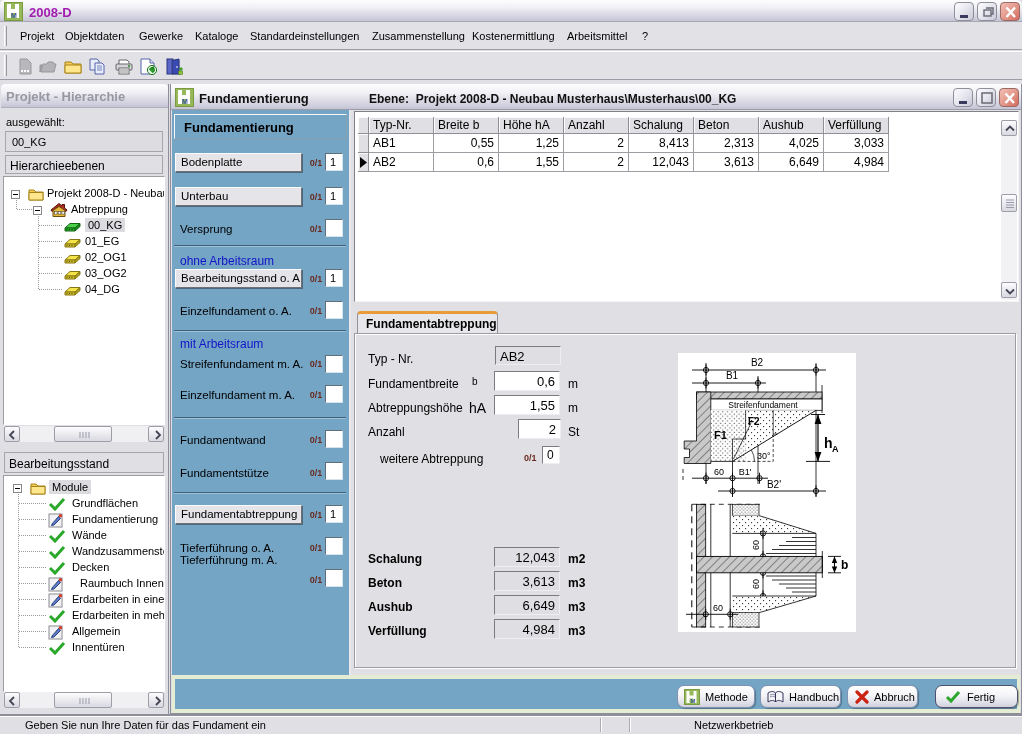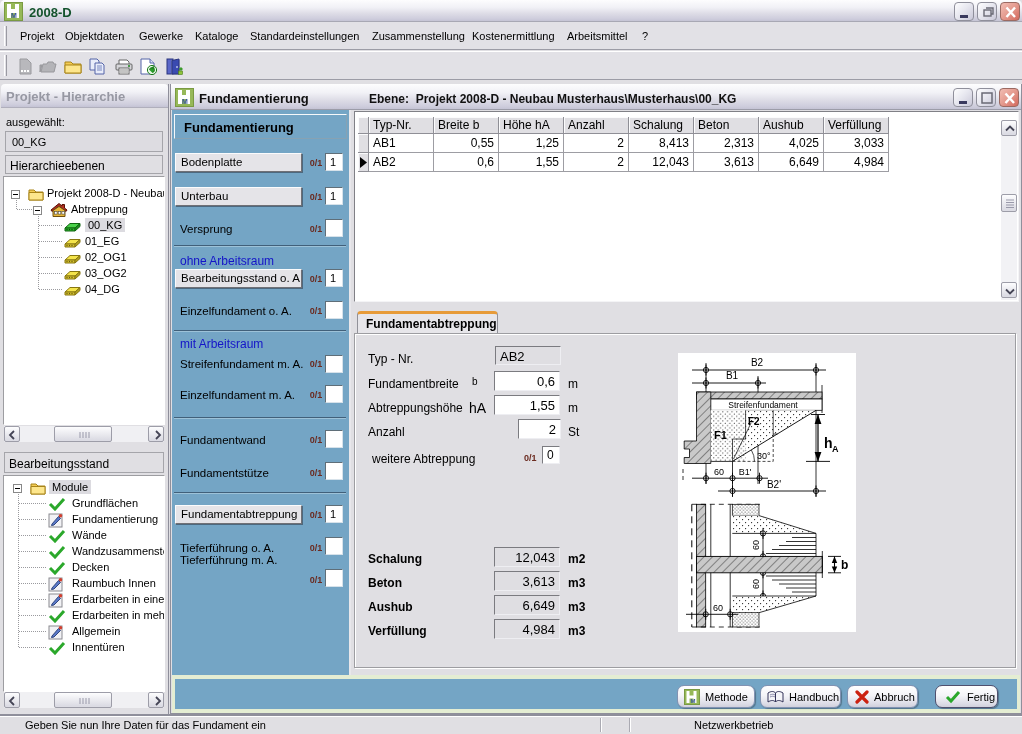--- a/index.html
+++ b/index.html
@@ -36,21 +36,21 @@
 </head>
 <body>
 <div id="app">
 
 <div class="abs tbgrad" style="left:0;top:0;width:1022px;height:22px;border-bottom:1px solid #a8a8b4;border-radius:5px 5px 0 0"></div>
 <div class="abs" style="left:4px;top:2px;width:19px;height:19px;background:#96b858;border:1px solid #7a9a42"></div>
 <div class="abs" style="left:7px;top:4px;width:4px;height:14px;background:#fff"></div>
 <div class="abs" style="left:15px;top:4px;width:4px;height:14px;background:#fff"></div>
 <div class="abs" style="left:10px;top:9px;width:6px;height:4px;background:#fff"></div>
 <div class="abs" style="left:11px;top:12px;color:#3a56a0;font-size:7px;font-weight:bold">M</div>
-<div class="abs" style="left:29px;top:5px;font-size:13px;font-weight:bold;color:#14532d">2008-D</div>
+<div class="abs" style="left:29px;top:5px;font-size:13px;font-weight:bold;color:#a21caf">2008-D</div>
 <div class="winbtn" style="left:954px;top:2px">
       <svg width="20" height="19">
         <rect x="5" y="12" width="8" height="3" fill="#3a3a5e"></rect>
       </svg>
     </div>
 <div class="winbtn" style="left:977px;top:2px">
       <svg width="20" height="19">
         <rect x="6" y="7" width="7" height="6" fill="none" stroke="#6a6a75" stroke-width="1.4"></rect>
         <path d="M8 5 h7 v6 h-2" fill="none" stroke="#6a6a75" stroke-width="1.4"></path>
       </svg>
@@ -239,21 +239,21 @@
   <div class="treerow" style="left:0;top:67px"><svg style="margin-left:44px" width="18" height="14">
           <path d="M2 7 L7 12 L16 2" stroke="#2ba82b" stroke-width="3" fill="none"></path>
         </svg><span style="margin-left:6px">Wandzusammenste</span></div>
   <div class="treerow" style="left:0;top:83px"><svg style="margin-left:44px" width="18" height="14">
           <path d="M2 7 L7 12 L16 2" stroke="#2ba82b" stroke-width="3" fill="none"></path>
         </svg><span style="margin-left:6px">Decken</span></div>
   <div class="treerow" style="left:0;top:99px"><svg style="margin-left:44px" width="16" height="15">
           <rect x="1" y="1" width="13" height="13" fill="#f2f2f5" stroke="#8a8a90"></rect>
           <path d="M4 11 L10.5 3.5 L12.5 5.5 L6 12 L3.5 12.5 Z" fill="#5a78c8" stroke="#30477e"></path>
           <circle cx="12.5" cy="2.8" r="1.8" fill="#d04030"></circle>
-        </svg><span style="margin-left:8px">Raumbuch Innen</span></div>
+        </svg><span style="margin-left:16px">Raumbuch Innen</span></div>
   <div class="treerow" style="left:0;top:115px"><svg style="margin-left:44px" width="16" height="15">
           <rect x="1" y="1" width="13" height="13" fill="#f2f2f5" stroke="#8a8a90"></rect>
           <path d="M4 11 L10.5 3.5 L12.5 5.5 L6 12 L3.5 12.5 Z" fill="#5a78c8" stroke="#30477e"></path>
           <circle cx="12.5" cy="2.8" r="1.8" fill="#d04030"></circle>
         </svg><span style="margin-left:8px">Erdarbeiten in einer</span></div>
   <div class="treerow" style="left:0;top:131px"><svg style="margin-left:44px" width="18" height="14">
           <path d="M2 7 L7 12 L16 2" stroke="#2ba82b" stroke-width="3" fill="none"></path>
         </svg><span style="margin-left:6px">Erdarbeiten in mehre</span></div>
   <div class="treerow" style="left:0;top:147px"><svg style="margin-left:44px" width="16" height="15">
           <rect x="1" y="1" width="13" height="13" fill="#f2f2f5" stroke="#8a8a90"></rect>
@@ -416,21 +416,21 @@
 <div class="abs" style="left:472px;top:376px;font-size:10px">b</div>
 <div class="valbox" style="left:494px;top:371px">0,6</div>
 <div class="formlab" style="left:568px;top:377px">m</div>
 <div class="formlab" style="left:368px;top:401px">Abtreppungshöhe</div>
 <div class="abs" style="left:469px;top:400px;font-size:14px">hA</div>
 <div class="valbox" style="left:494px;top:395px">1,55</div>
 <div class="formlab" style="left:568px;top:401px">m</div>
 <div class="formlab" style="left:368px;top:425px">Anzahl</div>
 <div class="valbox" style="left:518px;top:419px;width:43px">2</div>
 <div class="formlab" style="left:568px;top:425px">St</div>
-<div class="formlab" style="left:372px;top:452px">weitere Abtreppung</div>
+<div class="formlab" style="left:380px;top:452px">weitere Abtreppung</div>
 <div class="abs" style="left:524px;top:453px;font-size:9px;font-weight:bold;color:#6b2b20">0/1</div>
 <div class="valbox" style="left:542px;top:446px;width:18px;height:18px;text-align:left;padding:1px 0 0 4px;font-size:12px">0</div>
 
 <div class="formlab" style="left:368px;top:552px;font-weight:bold">Schalung</div>
 <div class="valbox gbox" style="left:494px;top:547px">12,043</div>
 <div class="formlab" style="left:568px;top:552px;font-weight:bold">m2</div>
 <div class="formlab" style="left:368px;top:576px;font-weight:bold">Beton</div>
 <div class="valbox gbox" style="left:494px;top:571px">3,613</div>
 <div class="formlab" style="left:568px;top:576px;font-weight:bold">m3</div>
 <div class="formlab" style="left:368px;top:600px;font-weight:bold">Aushub</div>
@@ -608,21 +608,21 @@
         <path d="M3 5 C5 4 6.5 4 8 5 M3 7 C5 6 6.5 6 8 7" stroke="#8888a8" fill="none"></path>
       </svg>
       <span style="left:28px">Handbuch</span>
     </div>
 <div class="xpbtn" style="left:847px;top:685px;width:71px">
       <svg style="position:absolute;left:7px;top:4px" width="14" height="14">
         <path d="M2 2 L12 12 M12 2 L2 12" stroke="#cc2211" stroke-width="3.2" stroke-linecap="round"></path>
       </svg>
       <span style="left:26px">Abbruch</span>
     </div>
-<div class="xpbtn" style="left:935px;top:685px;width:63px;border:1px solid #50506e">
+<div class="xpbtn" style="left:935px;top:685px;width:83px;border:1px solid #50506e">
       <svg style="position:absolute;left:9px;top:4px" width="16" height="14">
         <path d="M2 7 L6 11 L14 2" stroke="#2ba82b" stroke-width="3" fill="none"></path>
       </svg>
       <span style="left:31px">Fertig</span>
     </div>
 
 <div class="abs" style="left:0;top:714px;width:1022px;height:2px;background:#8f8f9b"></div>
 <div class="abs" style="left:0;top:716px;width:1022px;height:18px;background:#e0dfe3;border-top:1px solid #fff"></div>
 <div class="abs" style="left:25px;top:719px;font-size:11px">Geben Sie nun Ihre Daten für das Fundament ein</div>
 <div class="abs" style="left:600px;top:718px;width:2px;height:14px;border-left:1px solid #aaaab2;border-right:1px solid #fff"></div>

